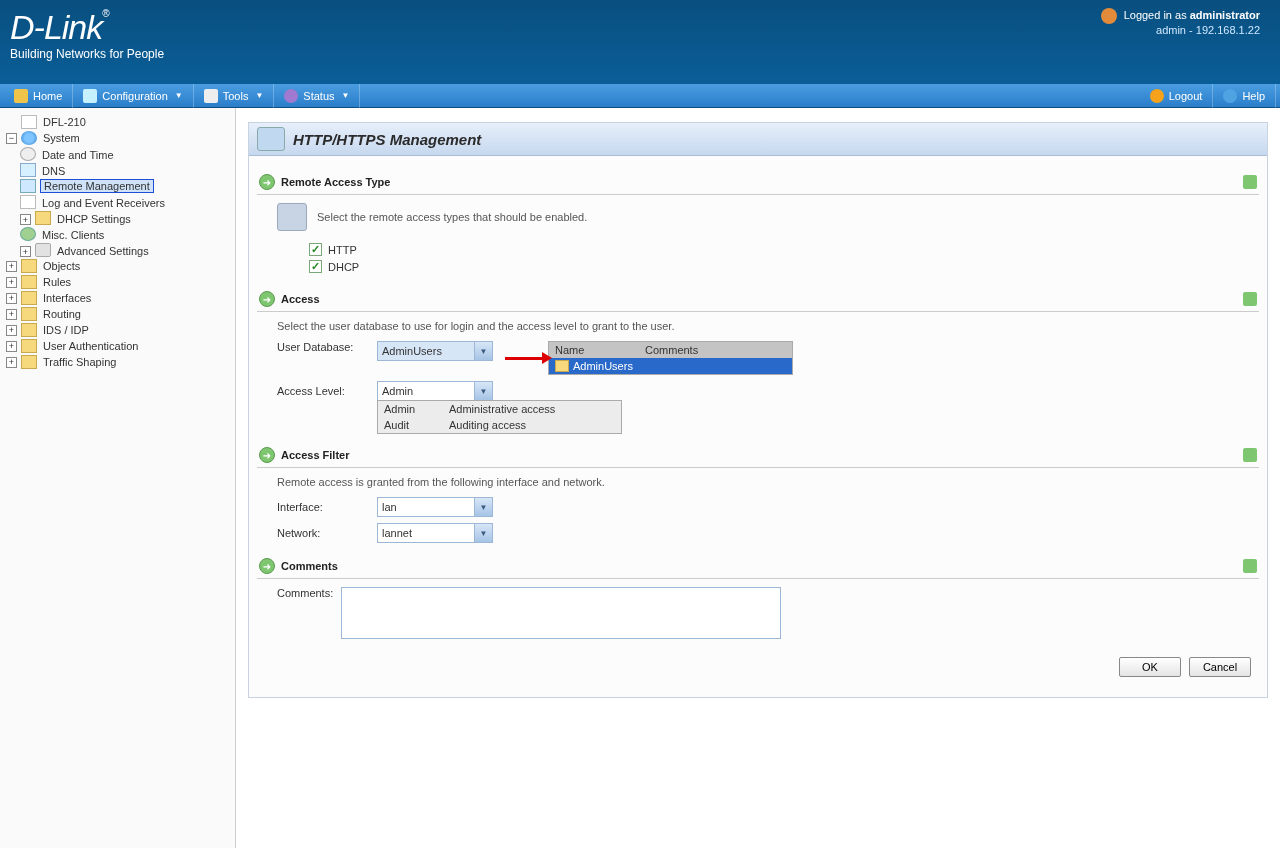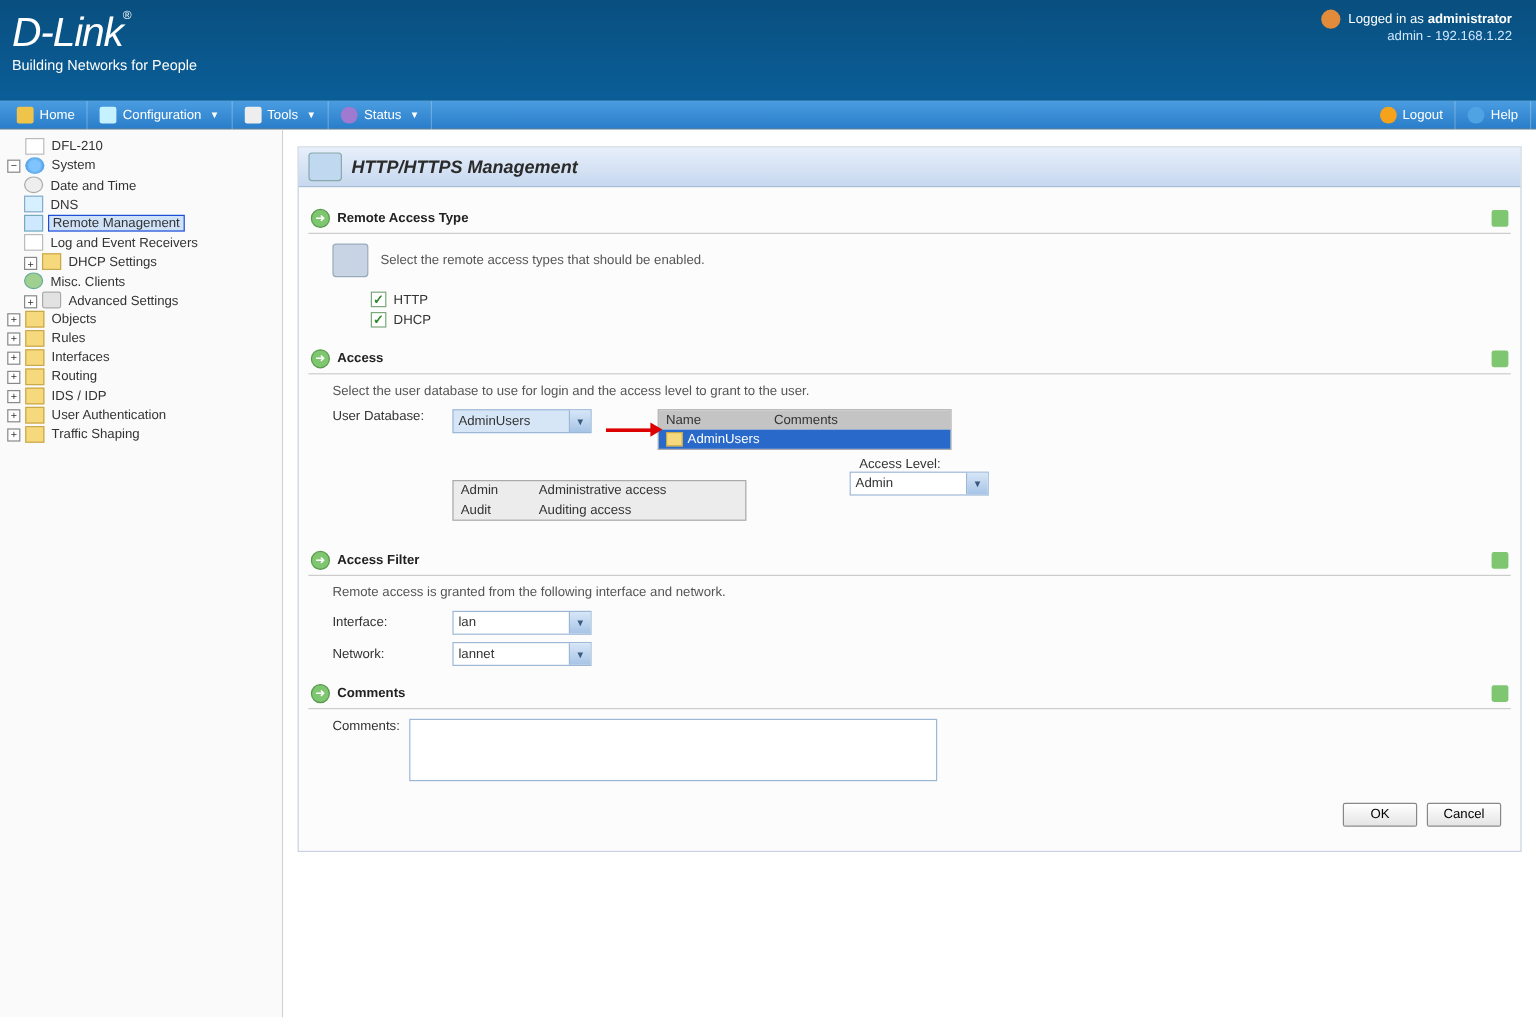--- a/index.html
+++ b/index.html
@@ -87,21 +87,21 @@
 .redarrow:after { content: ""; position: absolute; right: -8px; top: -5px; border-left: 10px solid #d00; border-top: 6px solid transparent; border-bottom: 6px solid transparent; }
 .relbox { position: relative; display: flex; align-items: flex-start; }
 .select.hl { background: #d7e6f7; }
 
 .comments-row { display: flex; padding: 8px 4px 4px 20px; gap: 8px; }
 .comments-row textarea { width: 440px; height: 52px; border: 1px solid #9db8d6; resize: none; font-family: inherit; font-size: 11px; padding: 2px; }
 
 .btnbar { display: flex; justify-content: flex-end; gap: 8px; padding: 14px 8px 4px; }
 .btn { width: 62px; height: 20px; border: 1px solid #888; background: linear-gradient(to bottom, #fff, #e4e4e4); cursor: pointer; font-size: 11px; border-radius:2px;}
 
-.posrel { position: relative; flex-direction: column; }
+.posrel { position: relative; }
 </style>
 </head>
 <body>
 
 <div class="header">
   <div class="logo">
     <div><span class="logo-text">D-Link</span><span class="logo-reg">®</span></div>
     <div class="logo-tag">Building Networks for People</div>
   </div>
   <div class="login-info">

